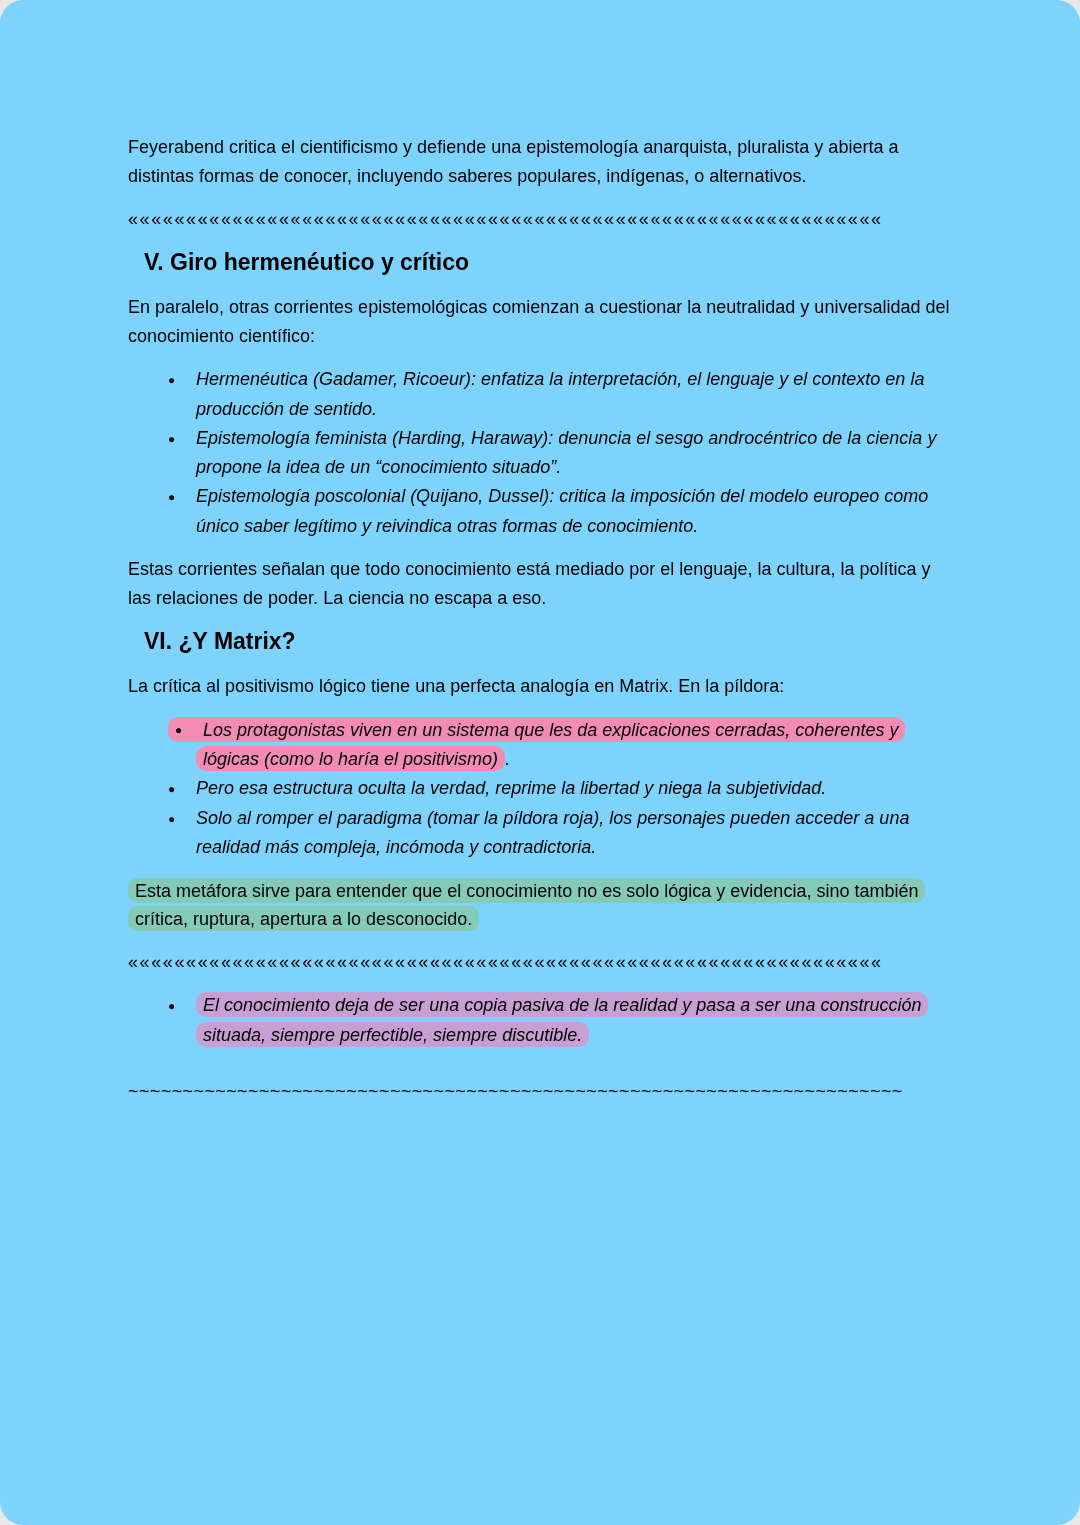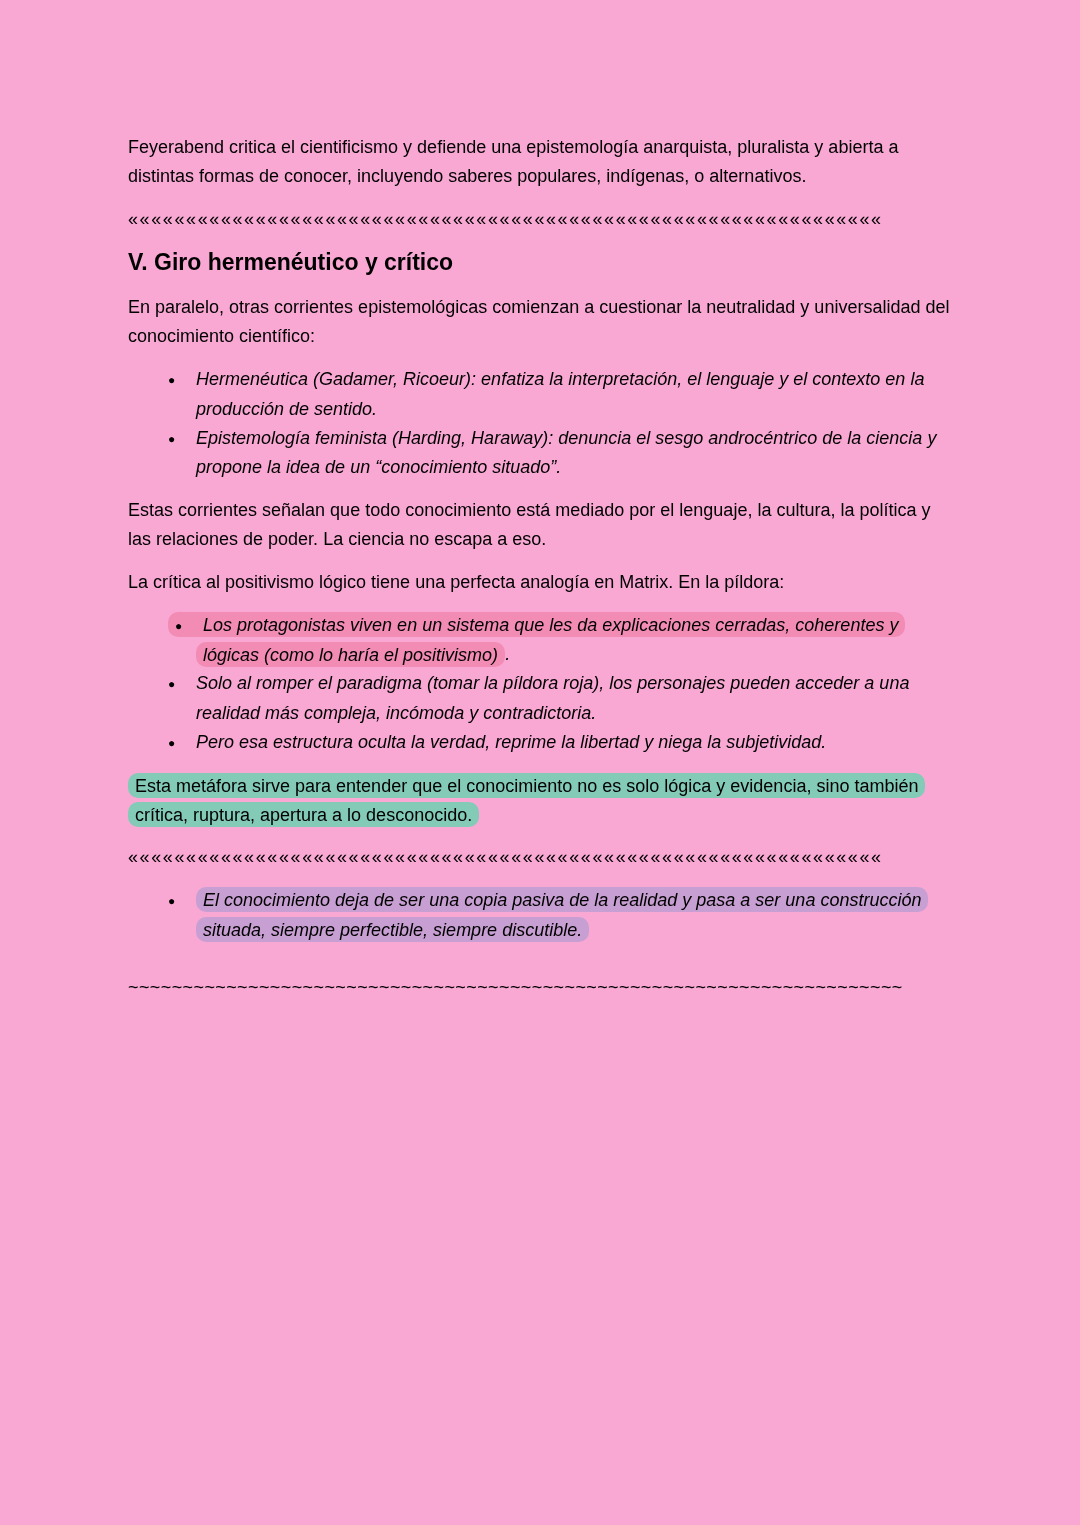--- a/index.html
+++ b/index.html
@@ -1,35 +1,36 @@
 <!DOCTYPE html>
 <html><head>
 <meta charset="utf-8">
 <style>
   html, body { margin: 0; padding: 0; background: #e8e8e8; }
   .page {
     position: relative;
     width: 1080px;
     height: 1525px;
     margin: 0 auto;
-    background: #f9a8d4;
+    background: #7dd3fc;
     box-sizing: border-box;
     padding: 133px 130px 0 128px;
     font-family: "Liberation Sans", "DejaVu Sans", sans-serif;
     font-size: 18px;
     line-height: 28.8px;
     color: #000000;
     overflow: hidden;
+    border-radius: 23px;
   }
   p { margin: 0 0 14px 0; }
   h2 {
     font-size: 23px;
     line-height: 30px;
     font-weight: bold;
-    margin: 12px 0 16px 0;
+    margin: 12px 0 16px 16px;
   }
   .sep {
     margin: 0 0 14px 0;
     letter-spacing: 1.6px;
     white-space: nowrap;
     overflow: hidden;
   }
   .sep-tilde {
     margin-top: 28px;
     letter-spacing: 0.4px;
@@ -67,31 +68,33 @@
 
   <p class="sep">«««««««««««««««««««««««««««««««««««««««««««««««««««««««««««««««««</p>
 
   <h2>V. Giro hermenéutico y crítico</h2>
 
   <p>En paralelo, otras corrientes epistemológicas comienzan a cuestionar la neutralidad y universalidad del conocimiento científico:</p>
 
   <ul class="bullets">
     <li><span class="marker">●</span><span>Hermenéutica (Gadamer, Ricoeur): enfatiza la interpretación, el lenguaje y el contexto en la producción de sentido.</span></li>
     <li><span class="marker">●</span><span>Epistemología feminista (Harding, Haraway): denuncia el sesgo androcéntrico de la ciencia y propone la idea de un “conocimiento situado”.</span></li>
+    <li><span class="marker">●</span><span>Epistemología poscolonial (Quijano, Dussel): critica la imposición del modelo europeo como único saber legítimo y reivindica otras formas de conocimiento.</span></li>
   </ul>
 
   <p>Estas corrientes señalan que todo conocimiento está mediado por el lenguaje, la cultura, la política y las relaciones de poder. La ciencia no escapa a eso.</p>
 
+  <h2>VI. ¿Y Matrix?</h2>
 
   <p>La crítica al positivismo lógico tiene una perfecta analogía en Matrix. En la píldora:</p>
 
   <ul class="bullets">
     <li><span class="hl" style="background-color: rgb(243, 140, 181);"><span class="marker">●</span><span>Los protagonistas viven en un sistema que les da explicaciones cerradas, coherentes y lógicas (como lo haría el positivismo)</span></span><span>.</span></li>
+    <li><span class="marker">●</span><span>Pero esa estructura oculta la verdad, reprime la libertad y niega la subjetividad.</span></li>
     <li><span class="marker">●</span><span>Solo al romper el paradigma (tomar la píldora roja), los personajes pueden acceder a una realidad más compleja, incómoda y contradictoria.</span></li>
-    <li><span class="marker">●</span><span>Pero esa estructura oculta la verdad, reprime la libertad y niega la subjetividad.</span></li>
   </ul>
 
   <p><span class="hl" style="background-color: rgb(131, 202, 183); text-align: center;">Esta metáfora sirve para entender que el conocimiento no es solo lógica y evidencia, sino también crítica, ruptura, apertura a lo desconocido.</span></p>
 
   <p class="sep">«««««««««««««««««««««««««««««««««««««««««««««««««««««««««««««««««</p>
 
 
   <ul class="bullets">
     <li><span class="marker">●</span><span class="hl" style="background-color: rgb(200, 159, 211);">El conocimiento deja de ser una copia pasiva de la realidad y pasa a ser una construcción situada, siempre perfectible, siempre discutible.</span></li>
   </ul>

